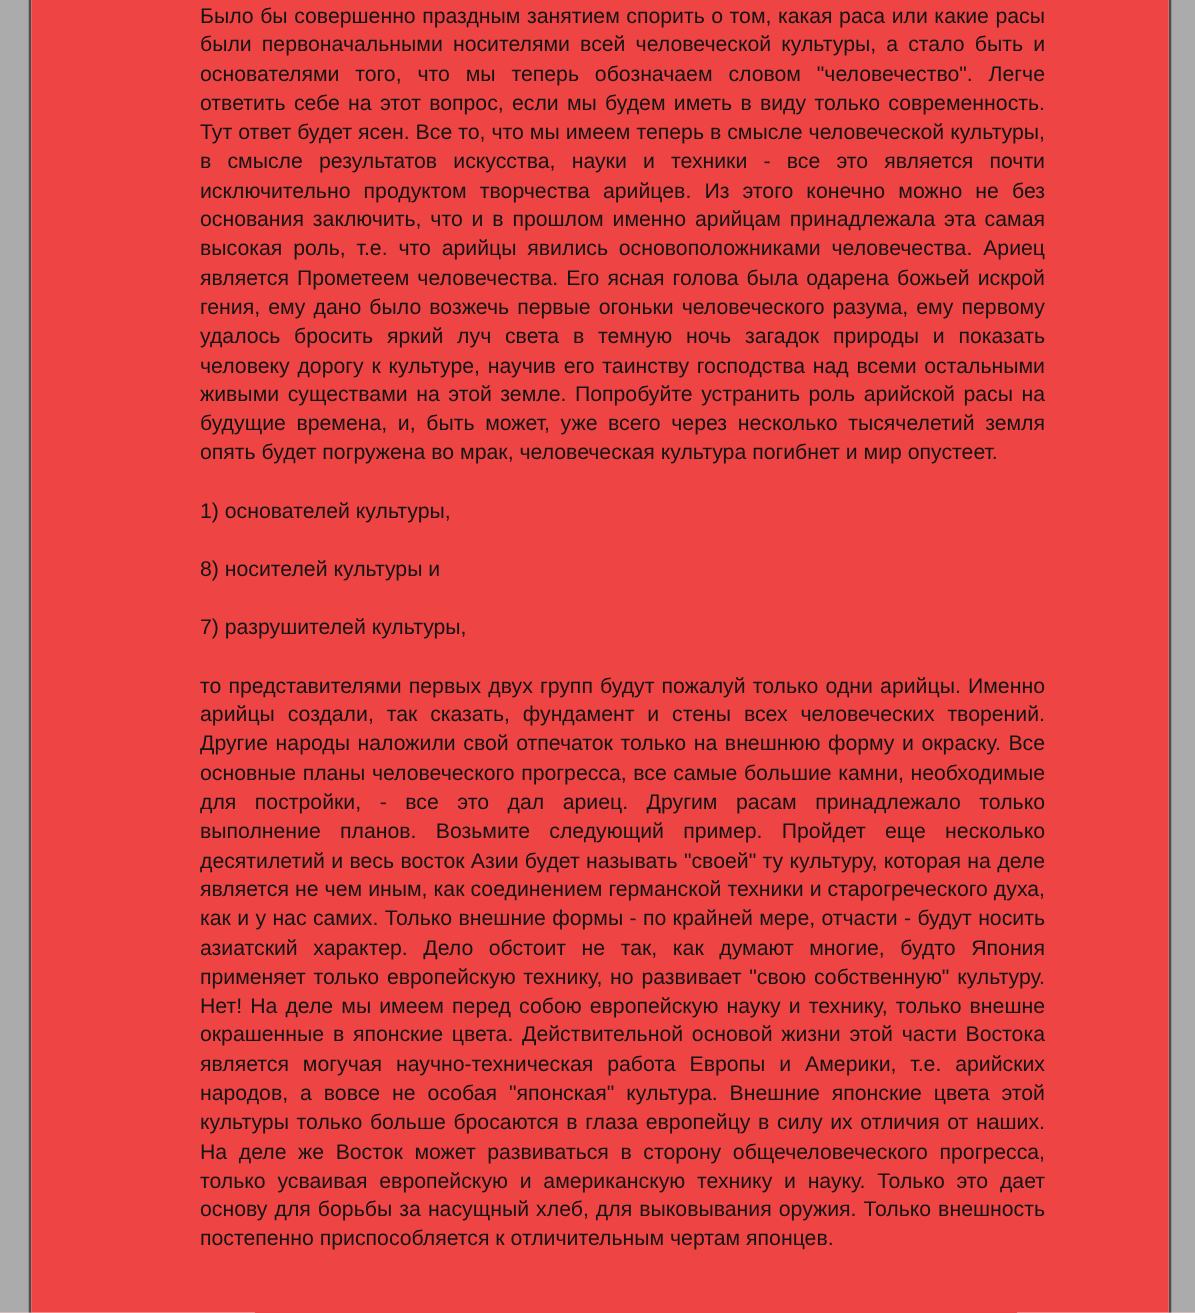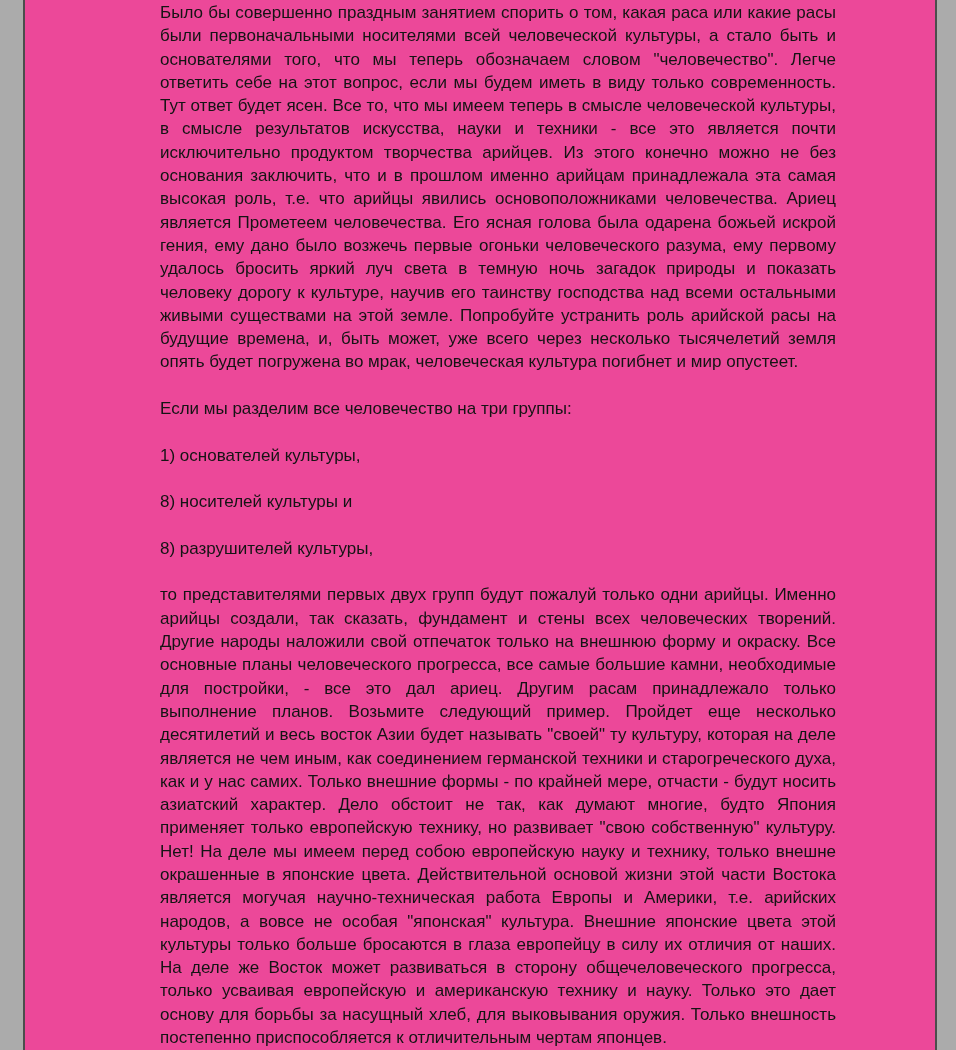--- a/index.html
+++ b/index.html
@@ -29,21 +29,21 @@
     right: 0;
     width: 19px;
     border-left: 2px solid #4d4d4d;
   }
   .page {
     position: absolute;
     left: 25px;
     right: 21px;
     top: 0;
     bottom: 0;
-    background: #ec4899;
+    background: #ef4444;
   }
   .text-column {
     position: absolute;
     left: 135px; 
     top: 1px;
     width: 676px;
     color: #141414;
     font-size: 17px;
     line-height: 23.3px;
     text-align: justify;
@@ -60,23 +60,22 @@
 </head>
 <body>
 
 <div class="gutter gutter-left"></div>
 <div class="gutter gutter-right"></div>
 
 <div class="page">
   <div class="text-column">
     <p>Было бы совершенно праздным занятием спорить о том, какая раса или какие расы были первоначальными носителями всей человеческой культуры, а стало быть и основателями того, что мы теперь обозначаем словом "человечество". Легче ответить себе на этот вопрос, если мы будем иметь в виду только современность. Тут ответ будет ясен. Все то, что мы имеем теперь в смысле человеческой культуры, в смысле результатов искусства, науки и техники - все это является почти исключительно продуктом творчества арийцев. Из этого конечно можно не без основания заключить, что и в прошлом именно арийцам принадлежала эта самая высокая роль, т.е. что арийцы явились основоположниками человечества. Ариец является Прометеем человечества. Его ясная голова была одарена божьей искрой гения, ему дано было возжечь первые огоньки человеческого разума, ему первому удалось бросить яркий луч света в темную ночь загадок природы и показать человеку дорогу к культуре, научив его таинству господства над всеми остальными живыми существами на этой земле. Попробуйте устранить роль арийской расы на будущие времена, и, быть может, уже всего через несколько тысячелетий земля опять будет погружена во мрак, человеческая культура погибнет и мир опустеет.</p>
 
-    <p class="list-line">Если мы разделим все человечество на три группы:</p>
 
     <p class="list-line">1) основателей культуры,</p>
 
     <p class="list-line">8) носителей культуры и</p>
 
-    <p class="list-line">8) разрушителей культуры,</p>
+    <p class="list-line">7) разрушителей культуры,</p>
 
     <p>то представителями первых двух групп будут пожалуй только одни арийцы. Именно арийцы создали, так сказать, фундамент и стены всех человеческих творений. Другие народы наложили свой отпечаток только на внешнюю форму и окраску. Все основные планы человеческого прогресса, все самые большие камни, необходимые для постройки, - все это дал ариец. Другим расам принадлежало только выполнение планов. Возьмите следующий пример. Пройдет еще несколько десятилетий и весь восток Азии будет называть "своей" ту культуру, которая на деле является не чем иным, как соединением германской техники и старогреческого духа, как и у нас самих. Только внешние формы - по крайней мере, отчасти - будут носить азиатский характер. Дело обстоит не так, как думают многие, будто Япония применяет только европейскую технику, но развивает "свою собственную" культуру. Нет! На деле мы имеем перед собою европейскую науку и технику, только внешне окрашенные в японские цвета. Действительной основой жизни этой части Востока является могучая научно-техническая работа Европы и Америки, т.е. арийских народов, а вовсе не особая "японская" культура. Внешние японские цвета этой культуры только больше бросаются в глаза европейцу в силу их отличия от наших. На деле же Восток может развиваться в сторону общечеловеческого прогресса, только усваивая европейскую и американскую технику и науку. Только это дает основу для борьбы за насущный хлеб, для выковывания оружия. Только внешность постепенно приспособляется к отличительным чертам японцев.</p>
   </div>
 </div>
 
 </body></html>

